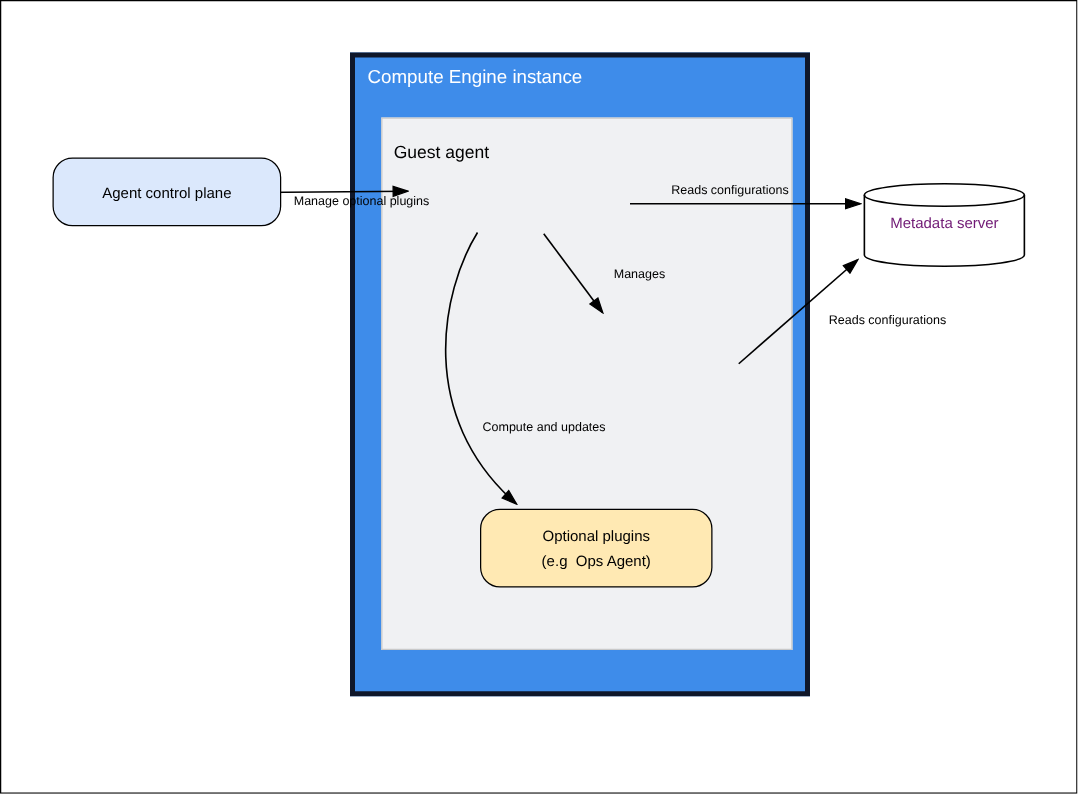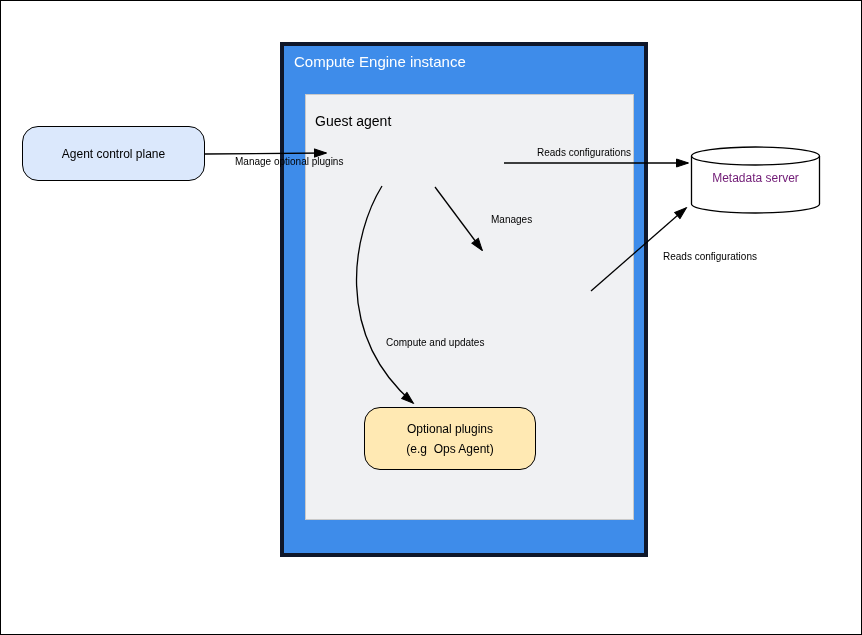--- a/index.html
+++ b/index.html
@@ -25,26 +25,26 @@
   .container-gray{
     position:absolute;left:285px;top:89px;width:329px;height:426px;
     background:var(--gray-fill);border:1px solid #c9c9c9;box-sizing:border-box;
   }
   .container-gray .title{
     position:absolute;left:9px;top:5px;color:#000;font-size:14px;line-height:17px;margin-top:13px;
   }
   .node{
     position:absolute;border:1.3px solid var(--line);border-radius:16px;
     box-sizing:border-box;display:flex;align-items:center;justify-content:center;
-    font-size:12px;color:#000;text-align:center;z-index:4;background:var(--node-blue);
+    font-size:12px;color:#000;text-align:center;z-index:4;background:var(--node-blue);margin-left:20px;
   }
   .node-acp{left:21px;top:125px;width:183px;height:55px;}
   .node-gam{left:326px;top:119px;width:176px;height:65px;}
   .node-core{left:422px;top:253px;width:169px;height:64px;}
-  .node-opt{left:363px;top:406px;width:172px;height:63px;background:var(--node-yellow);
+  .node-opt{left:363px;top:406px;width:186px;height:63px;background:var(--node-yellow);
     flex-direction:column;line-height:20px;}
   .node-opt .pre{white-space:pre;}
   .node-meta{
     position:absolute;left:689px;top:144px;width:131px;height:70px;z-index:4;
   }
   .node-meta .cyl{position:absolute;left:0;top:0;}
   .node-meta .label{
     position:absolute;left:0;top:26px;width:100%;text-align:center;font-size:12px;color:#701a75;
   }
   .edges{

